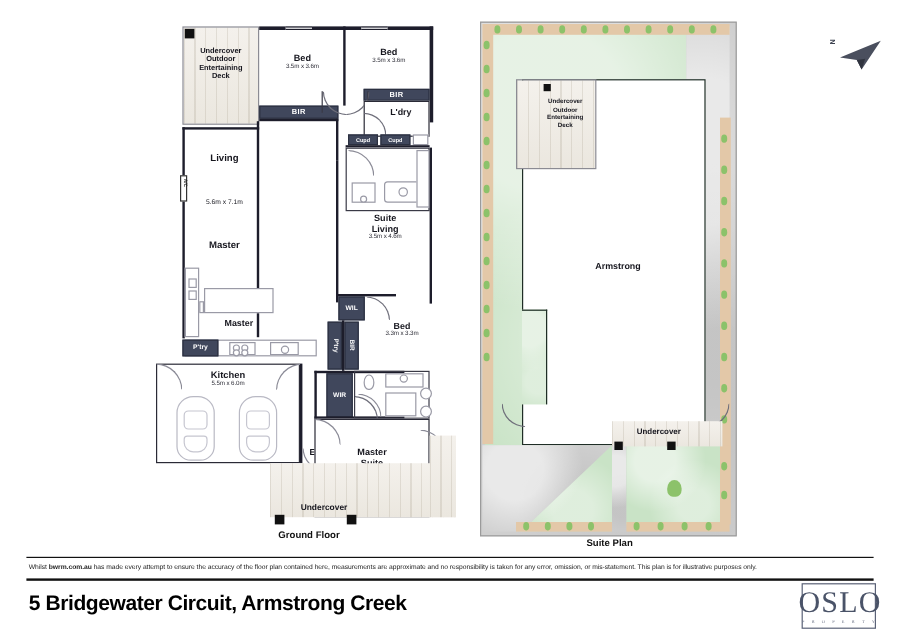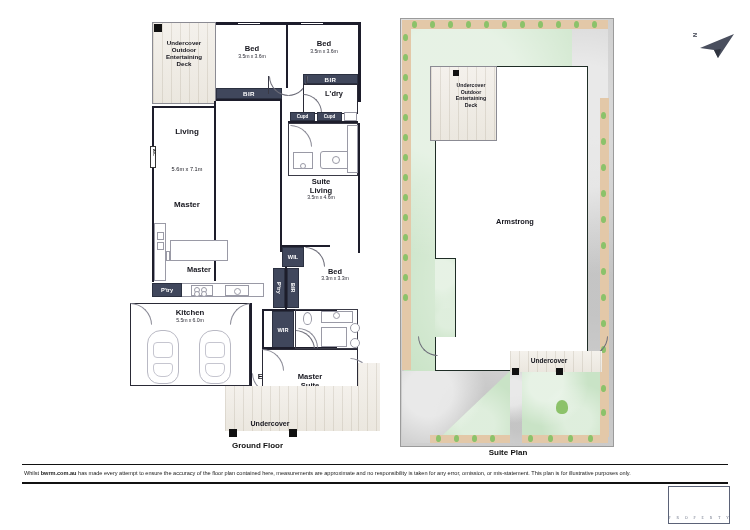--- a/index.html
+++ b/index.html
@@ -364,18 +364,20 @@
     </svg>
     <div class="abs" style="left:3px;top:4px;font-size:6px;font-weight:bold;color:#3a3f4d;transform:rotate(-90deg);">N</div>
   </div>
 
   <div class="rule" style="left:22px;top:464px;width:706px;height:1px;"></div>
   <div class="disc" style="left:24px;top:470px;width:704px;">
     <span>Whilst </span><b>bwrm.com.au</b><span> has made every attempt to ensure the accuracy of the floor plan contained here, measurements are approximate and no responsibility is taken for any error, omission, or mis-statement. This plan is for illustrative purposes only.</span>
   </div>
   <div class="rule" style="left:22px;top:482px;width:706px;height:1.5px;"></div>
 
+  <div class="addr" style="left:24px;top:492px;">5 Bridgewater Circuit, Armstrong Creek</div>
 
   <div class="logobox" style="left:668px;top:486px;width:62px;height:38px;">
   </div>
+  <div class="logotxt" style="left:660px;top:490px;width:80px;text-align:center;font-size:25px;line-height:26px;">OSLO</div>
   <div class="logosub" style="left:660px;top:516px;width:80px;text-align:center;">P R O P E R T Y</div>
 
 </div>
 
 </body></html>

